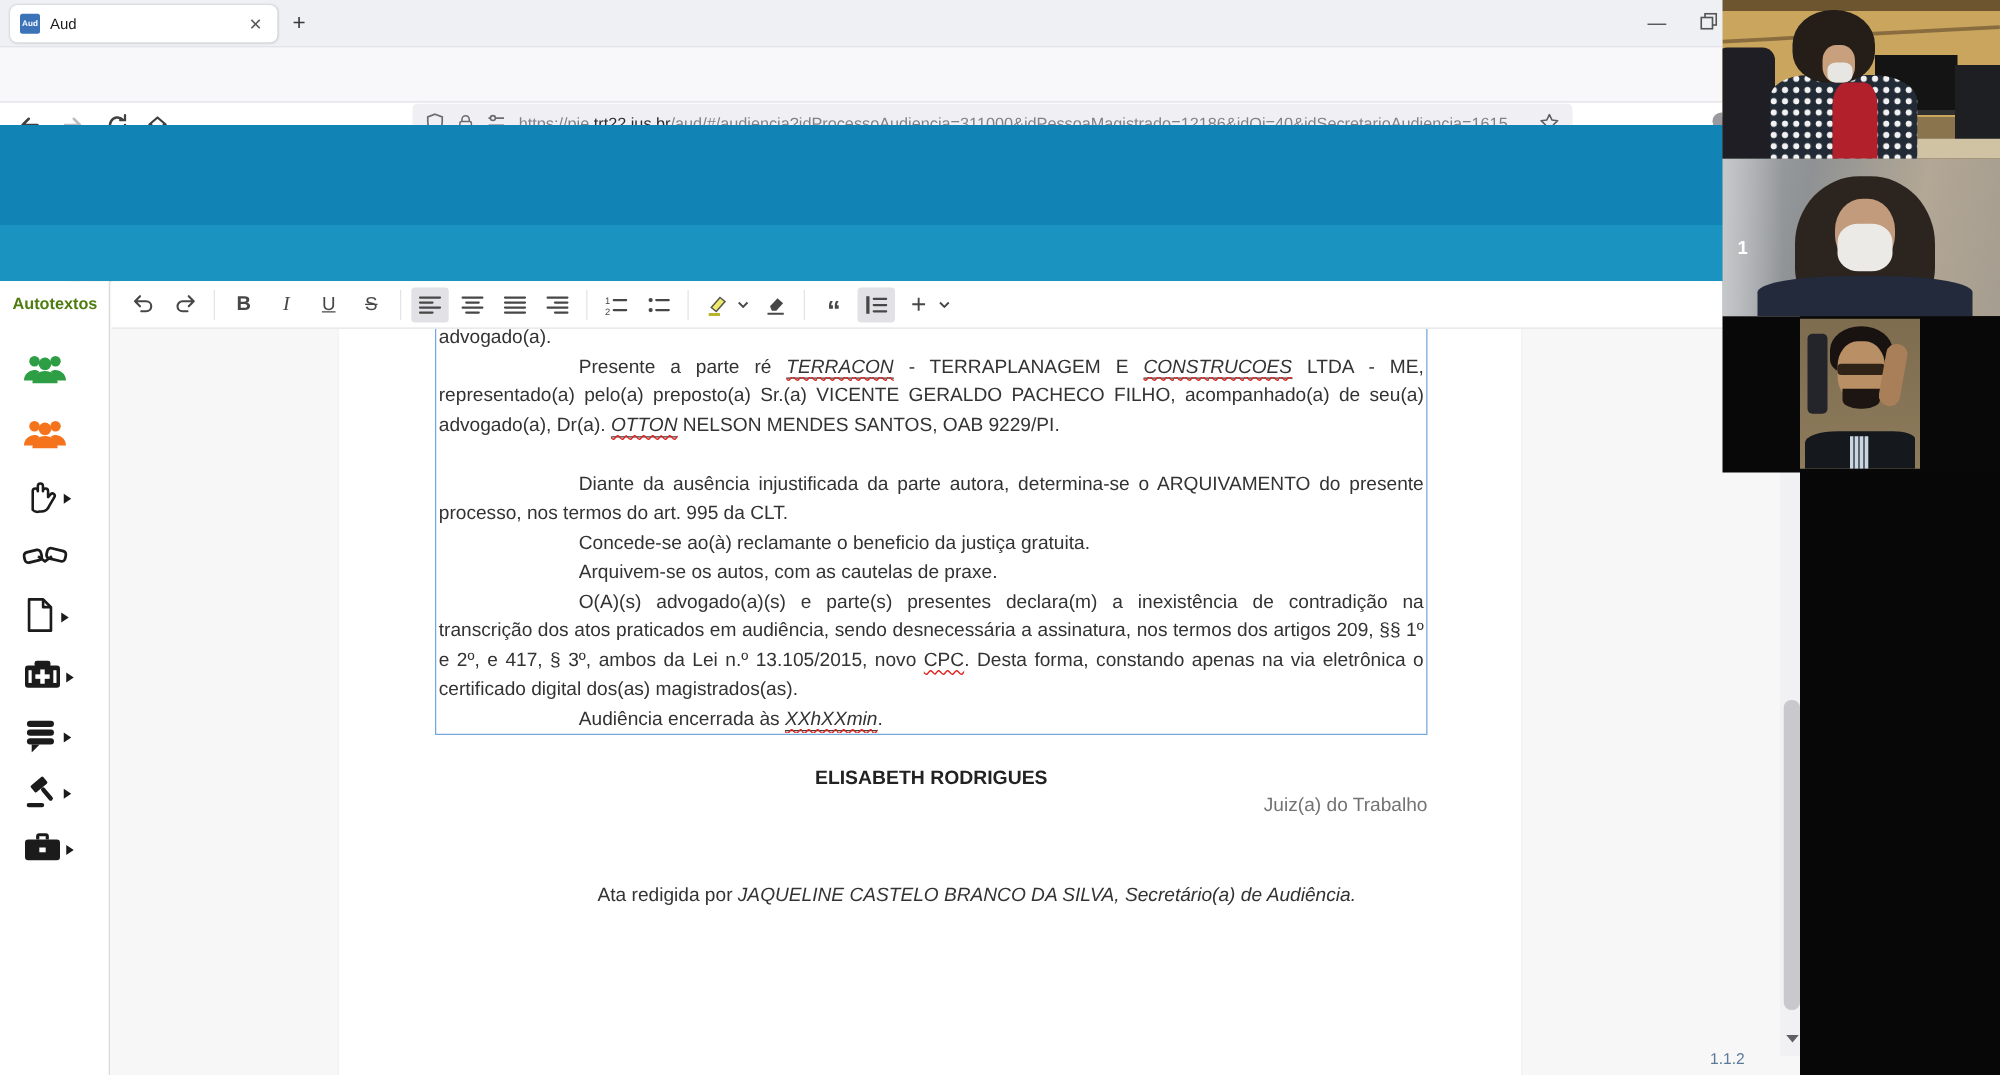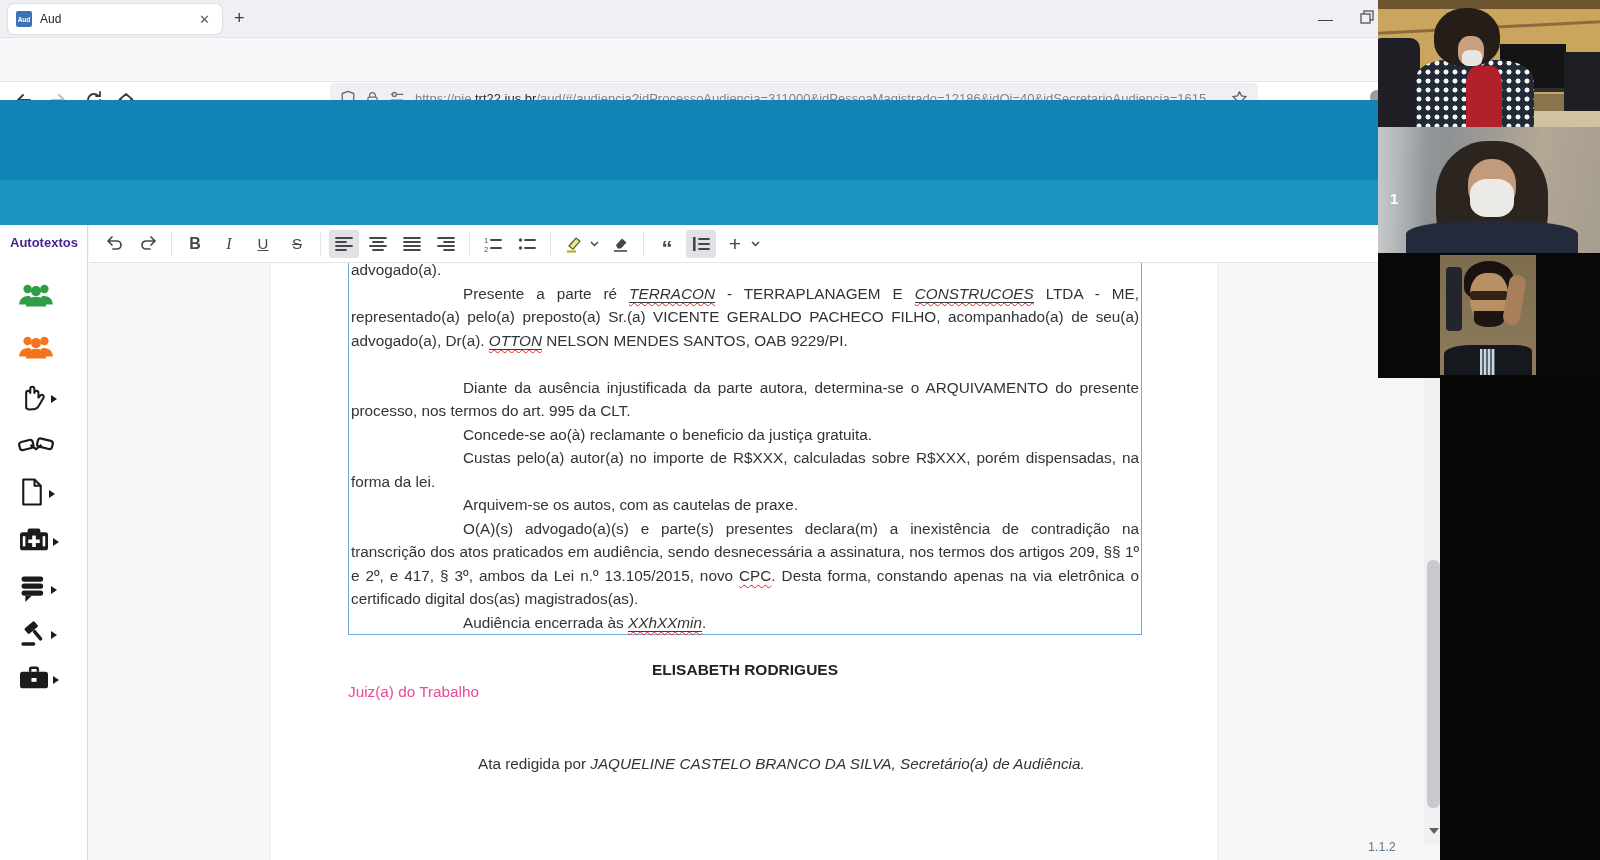--- a/index.html
+++ b/index.html
@@ -62,21 +62,21 @@
   #timer{position:absolute;left:845px;top:186px;font-family:"DejaVu Sans Mono",monospace;font-size:25px;
     color:rgba(255,255,255,.28);letter-spacing:2px;}
   #reviewbtn{position:absolute;left:958px;top:184px;height:34px;background:rgba(255,255,255,.17);
     display:flex;align-items:center;padding:0 16px;font-size:13.5px;border-radius:2px;}
   #clockfrag{position:absolute;left:1390px;top:190px;width:8px;overflow:hidden;color:#fff;font-weight:bold;
     font-size:15px;z-index:40;}
 
   
   #content{position:absolute;left:0;top:225px;width:1443px;height:635px;background:#f7f7f8;}
   #sidebar{position:absolute;left:0;top:0;width:88px;height:635px;background:#fff;border-right:1px solid #d8d8dd;}
-  #autotx{position:absolute;left:10px;top:10px;font-size:13px;font-weight:bold;color:#4c1d95;}
+  #autotx{position:absolute;left:10px;top:10px;font-size:13px;font-weight:bold;color:#4d7c0f;}
   .sideitem{position:absolute;left:18px;width:52px;height:36px;display:flex;align-items:center;gap:3px;}
   .sideitem .arr{width:0;height:0;border-left:6px solid #1b1b1b;border-top:4.5px solid transparent;border-bottom:4.5px solid transparent;}
   .ic-green{color:#2e9e44;} .ic-orange{color:#f4731c;} .ic-black{color:#1b1b1b;}
 
   #edtoolbar{position:absolute;left:89px;top:0;width:1335px;height:38px;background:#fff;border-bottom:1px solid #e3e3e6;
     display:flex;align-items:center;padding-left:8px;z-index:5;}
   .edbtn{width:30px;height:28px;display:flex;align-items:center;justify-content:center;border-radius:3px;margin:0 2px;
     color:#474747;font-size:15px;}
   .edbtn.active{background:#e2e2e6;}
   .edbtn.chev{width:14px;margin-left:-4px;}
@@ -90,21 +90,21 @@
 
   #page{position:absolute;left:270px;top:38px;width:948px;height:597px;background:#fff;
     border-left:1px solid #efeff2;border-right:1px solid #efeff2;overflow:hidden;}
   #docbox{margin:-6px 0 0 77px;width:794px;border:1px solid #74a7dc;padding:0 2px;}
   .doc-p{margin:0;font-size:15.3px;line-height:23.5px;color:#333;text-align:justify;}
   .doc-p.ind{text-indent:112px;}
   .doc-p.blank{min-height:23.5px;}
   .spell{text-decoration:underline wavy #dd2420;text-decoration-thickness:1px;text-underline-offset:3px;}
   .spell-u{border-bottom:1px solid #3c3c3c;font-style:italic;}
   #signame{margin:26px 0 0 77px;width:794px;text-align:center;font-size:15.5px;font-weight:bold;color:#222;}
-  #sigrole{margin:4px 0 0 77px;width:794px;text-align:left;font-size:15.3px;color:#ec4899;}
+  #sigrole{margin:4px 0 0 77px;width:794px;text-align:right;font-size:15.3px;color:#737373;}
   #docfooter{margin:54px 0 0 77px;width:860px;padding-left:130px;font-size:15.3px;color:#333;white-space:nowrap;}
   #docfooter i{font-style:italic;}
 
   #version{position:absolute;left:1368px;top:840px;font-size:12.5px;color:#5b7a99;z-index:12;}
   #scrolltrack{position:absolute;left:1424px;top:100px;width:19px;height:745px;background:#f1f1f3;z-index:11;}
   #scrollthumb{position:absolute;left:3px;top:460px;width:13px;height:248px;background:#c9c9cd;border-radius:6px;}
   #scrollarrow{position:absolute;left:5px;top:728px;width:0;height:0;border-top:6px solid #5f5f64;
     border-left:5px solid transparent;border-right:5px solid transparent;}
 
   
@@ -503,21 +503,20 @@
           </div>
       </div>
 
       <div id="page">
         <div id="docbox">
             <p class="doc-p"><span>advogado(a).</span></p>
             <p class="doc-p ind"><span>Presente a parte ré </span><span class="spell spell-u">TERRACON</span><span> - TERRAPLANAGEM E </span><span class="spell spell-u">CONSTRUCOES</span><span> LTDA - ME, representado(a) pelo(a) preposto(a) Sr.(a) VICENTE GERALDO PACHECO FILHO, acompanhado(a) de seu(a) advogado(a), Dr(a). </span><span class="spell spell-u">OTTON</span><span> NELSON MENDES SANTOS, OAB 9229/PI.</span></p>
             <p class="doc-p blank"></p>
             <p class="doc-p ind"><span>Diante da ausência injustificada da parte autora, determina-se o ARQUIVAMENTO do presente processo, nos termos do art. 995 da CLT.</span></p>
             <p class="doc-p ind"><span>Concede-se ao(à) reclamante o beneficio da justiça gratuita.</span></p>
-            <p class="doc-p ind"><span>Custas pelo(a) autor(a) no importe de R$XXX, calculadas sobre R$XXX, porém dispensadas, na forma da lei.</span></p>
             <p class="doc-p ind"><span>Arquivem-se os autos, com as cautelas de praxe.</span></p>
             <p class="doc-p ind"><span>O(A)(s) advogado(a)(s) e parte(s) presentes declara(m) a inexistência de contradição na transcrição dos atos praticados em audiência, sendo desnecessária a assinatura, nos termos dos artigos 209, §§ 1º e 2º, e 417, § 3º, ambos da Lei n.º 13.105/2015, novo </span><span class="spell">CPC</span><span>. Desta forma, constando apenas na via eletrônica o certificado digital dos(as) magistrados(as).</span></p>
             <p class="doc-p ind"><span>Audiência encerrada às </span><span class="spell spell-u">XXhXXmin</span><span>.</span></p>
           </div>
         <div id="signame">ELISABETH RODRIGUES</div>
         <div id="sigrole">Juiz(a) do Trabalho</div>
         <div id="docfooter"><span>Ata redigida por </span><i>JAQUELINE CASTELO BRANCO DA SILVA, Secretário(a) de Audiência.</i></div>
       </div>
     </div>
 

